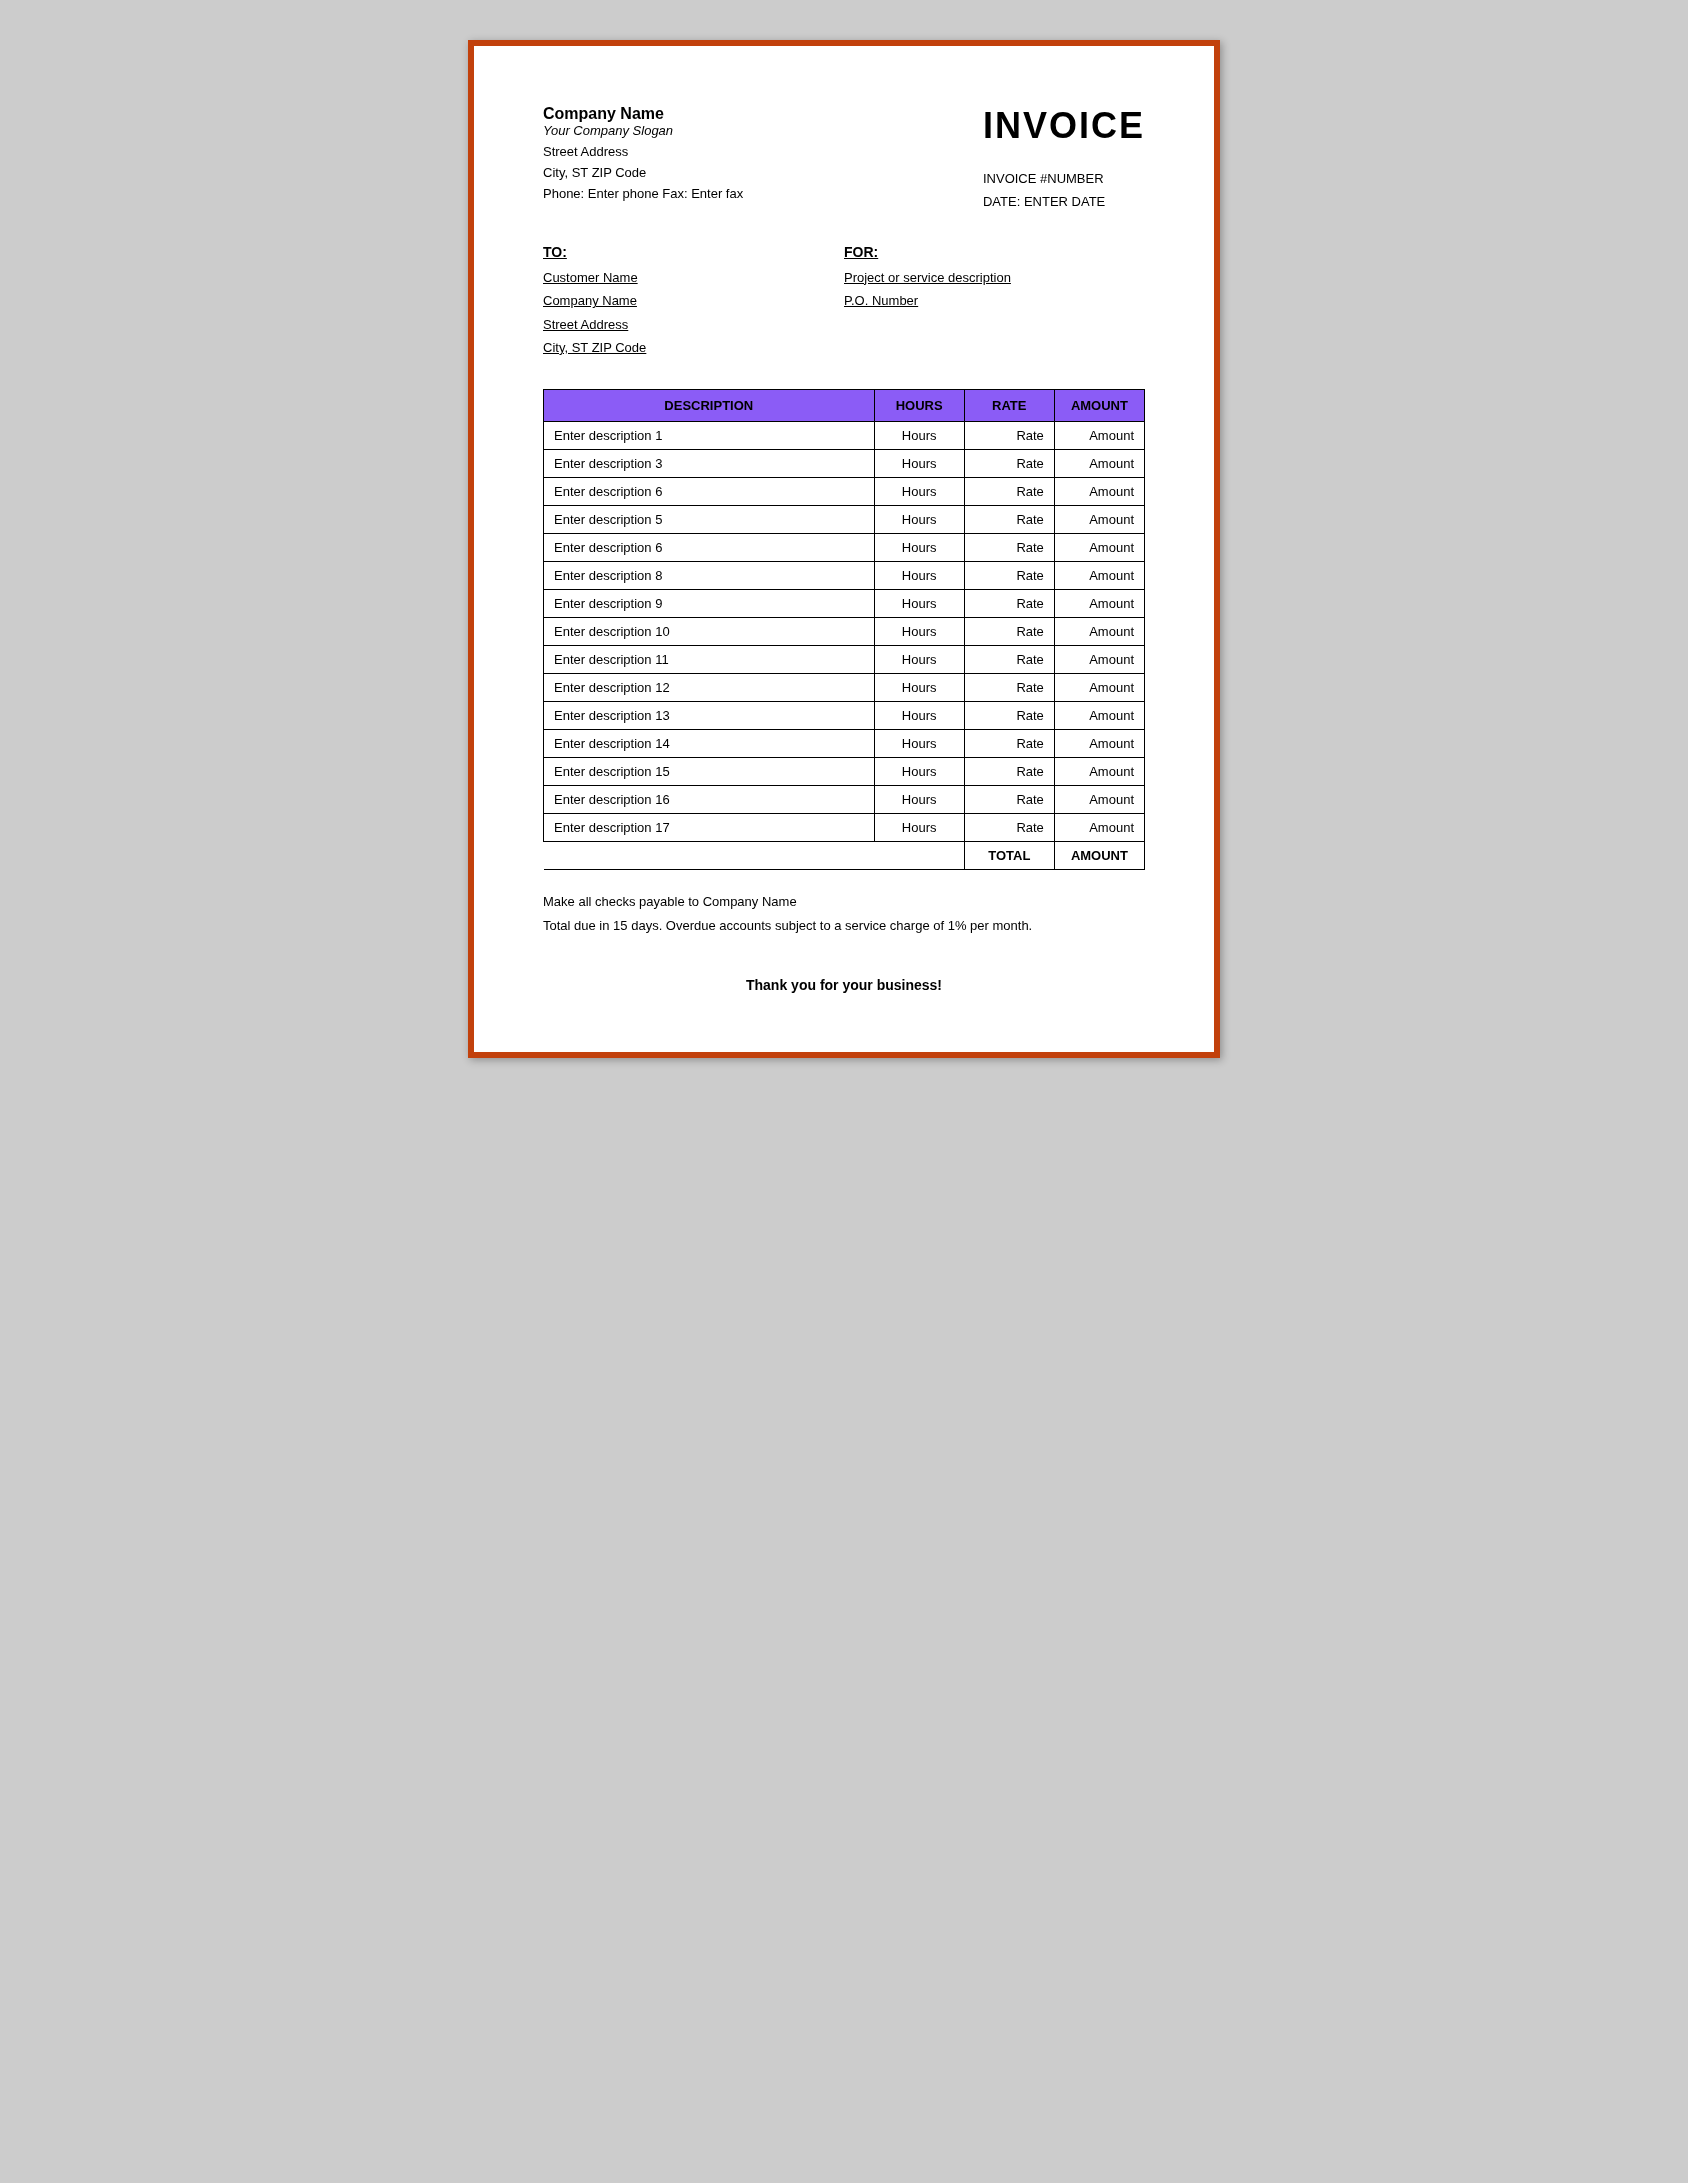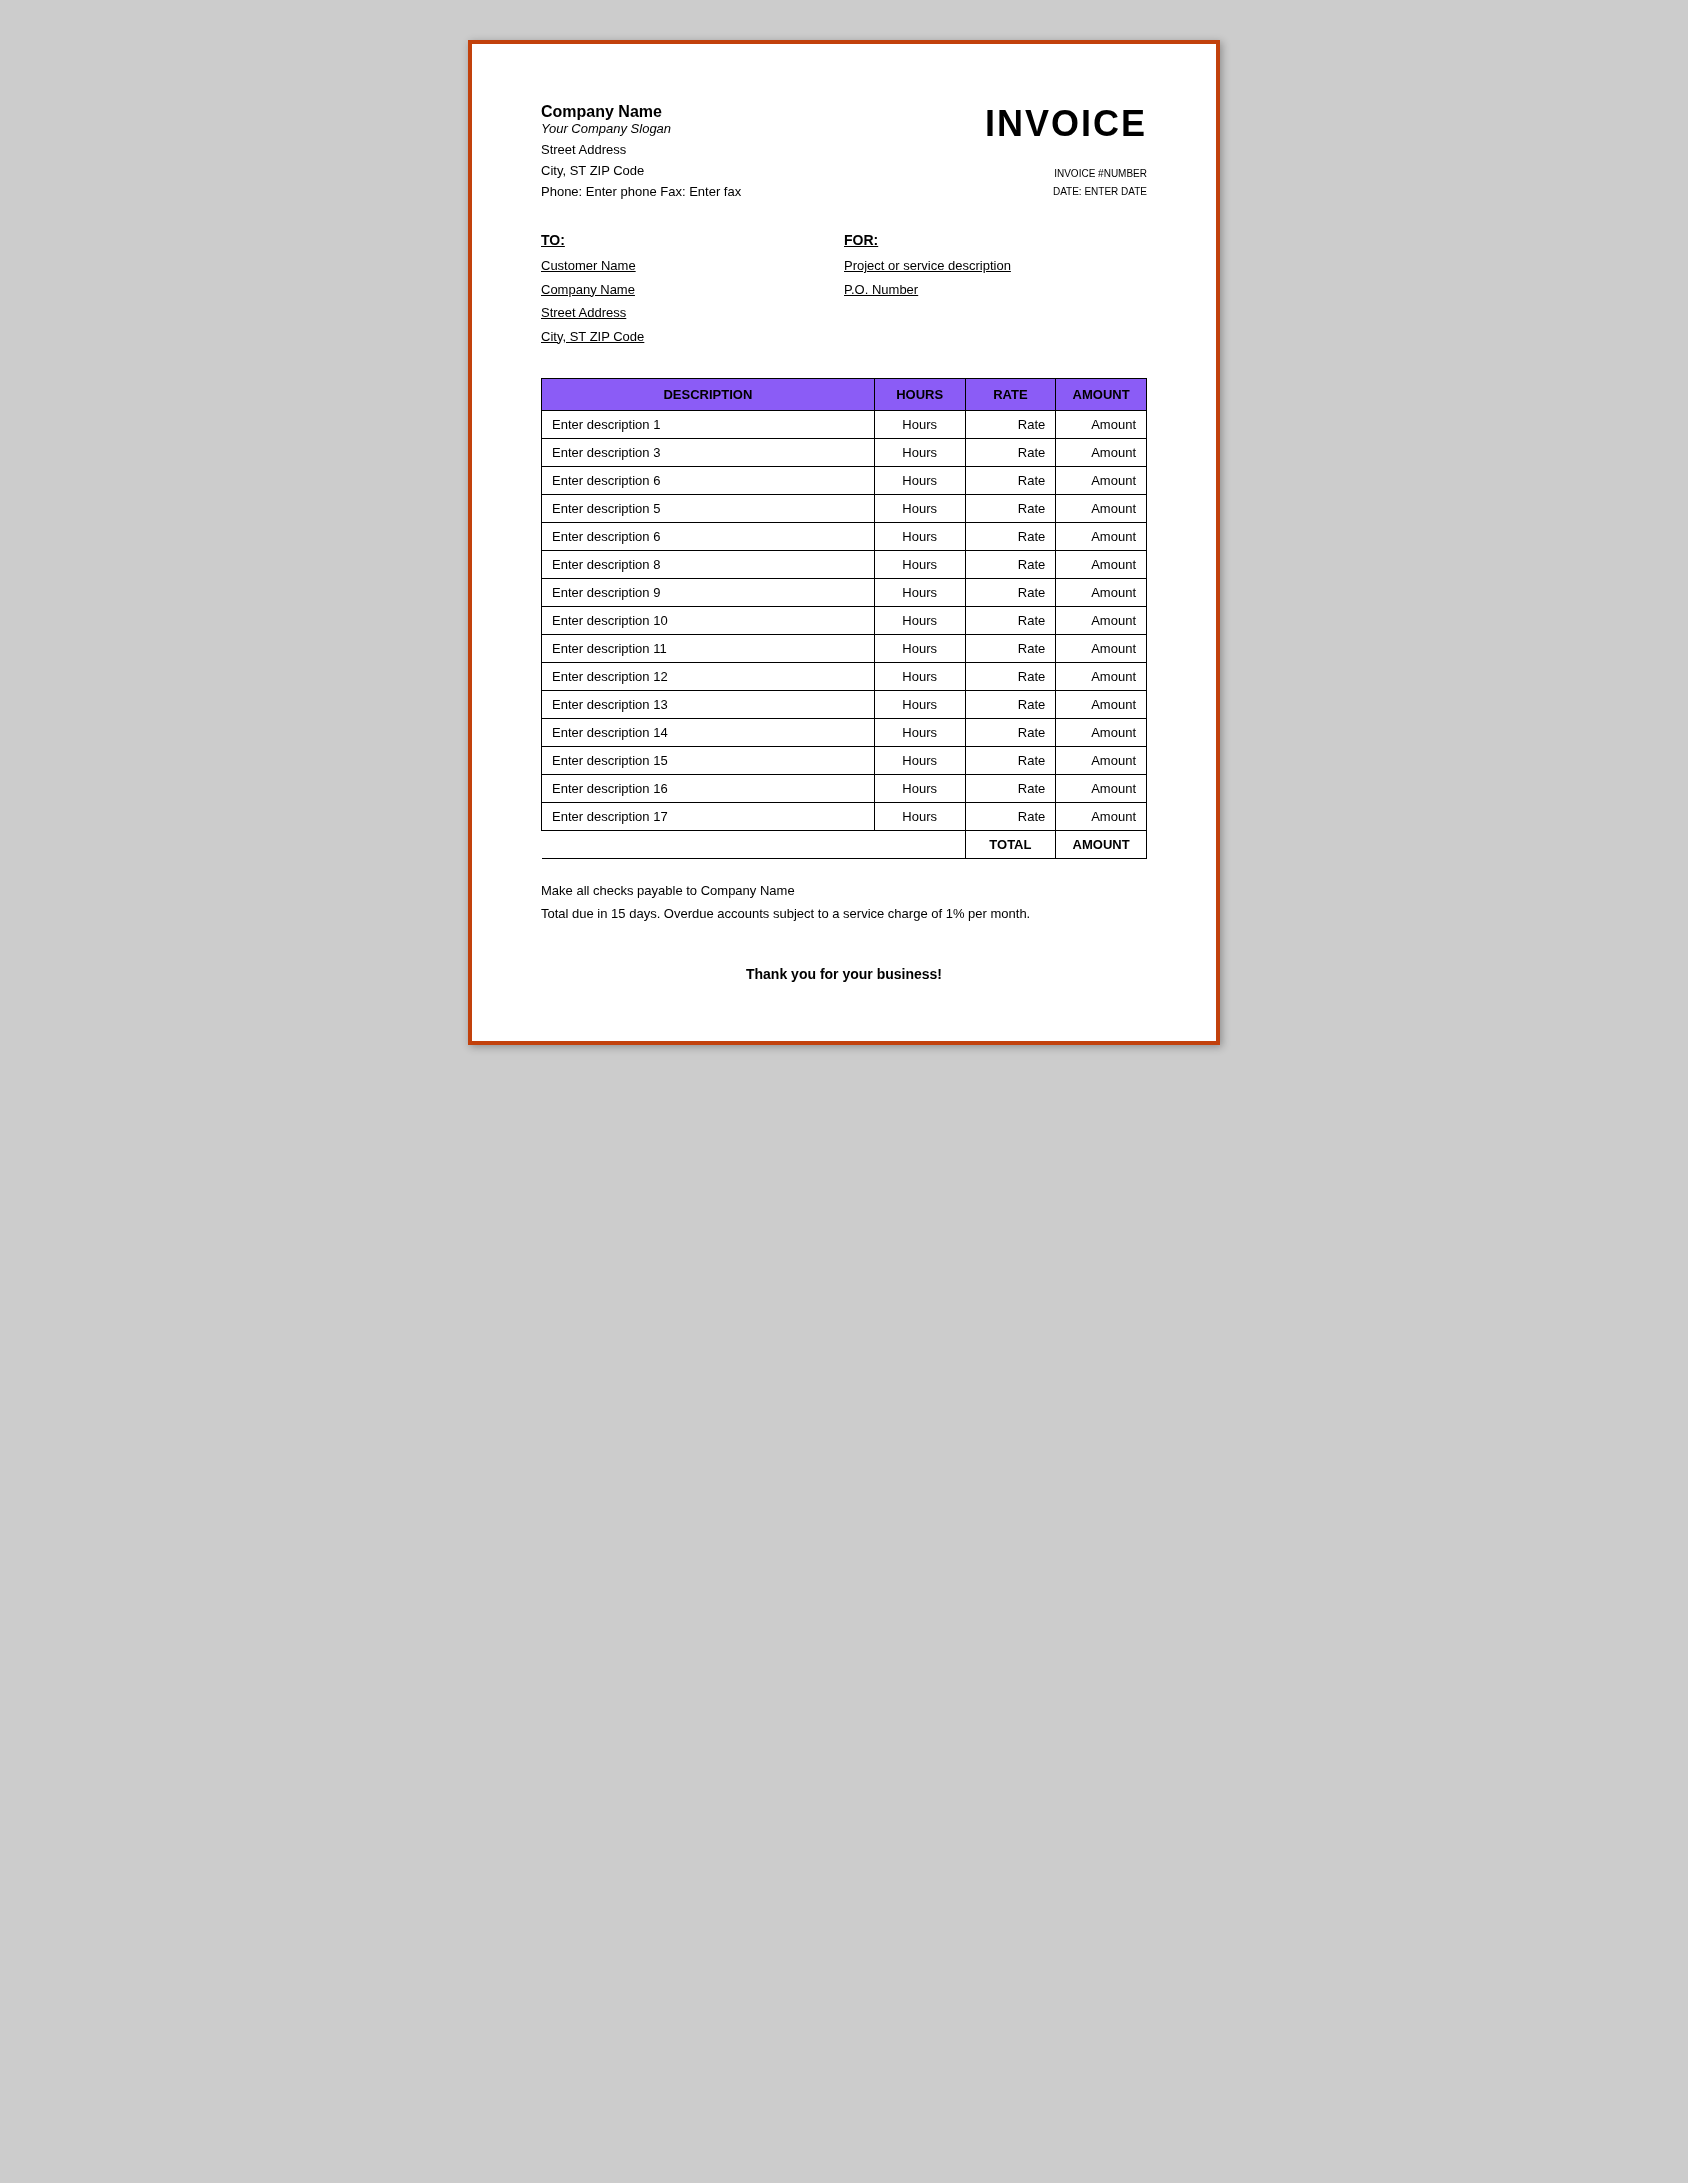--- a/index.html
+++ b/index.html
@@ -17,21 +17,21 @@
       font-family: Arial, sans-serif;
       font-size: 14px;
     }
 
     .page {
       background: #fff;
       width: 752px;
       min-height: 970px;
       padding: 59px 69px;
       box-shadow: 2px 2px 8px rgba(0,0,0,0.3);
-      border: 4px solid #c2410c;
+      border: 6px solid #c2410c;
     }
 
     
     .header {
       display: flex;
       justify-content: space-between;
       align-items: flex-start;
       margin-bottom: 30px;
     }
 
@@ -60,23 +60,23 @@
     }
 
     .invoice-title {
       font-size: 36px;
       font-weight: bold;
       letter-spacing: 2px;
       margin-bottom: 20px;
     }
 
     .invoice-meta {
-      font-size: 10px;
+      font-size: 13px;
       line-height: 1.8;
-      text-align: right;
+      text-align: left;
     }
 
     
     .to-for-section {
       display: flex;
       margin-top: 20px;
       margin-bottom: 30px;
       text-decoration: underline;
     }
 

